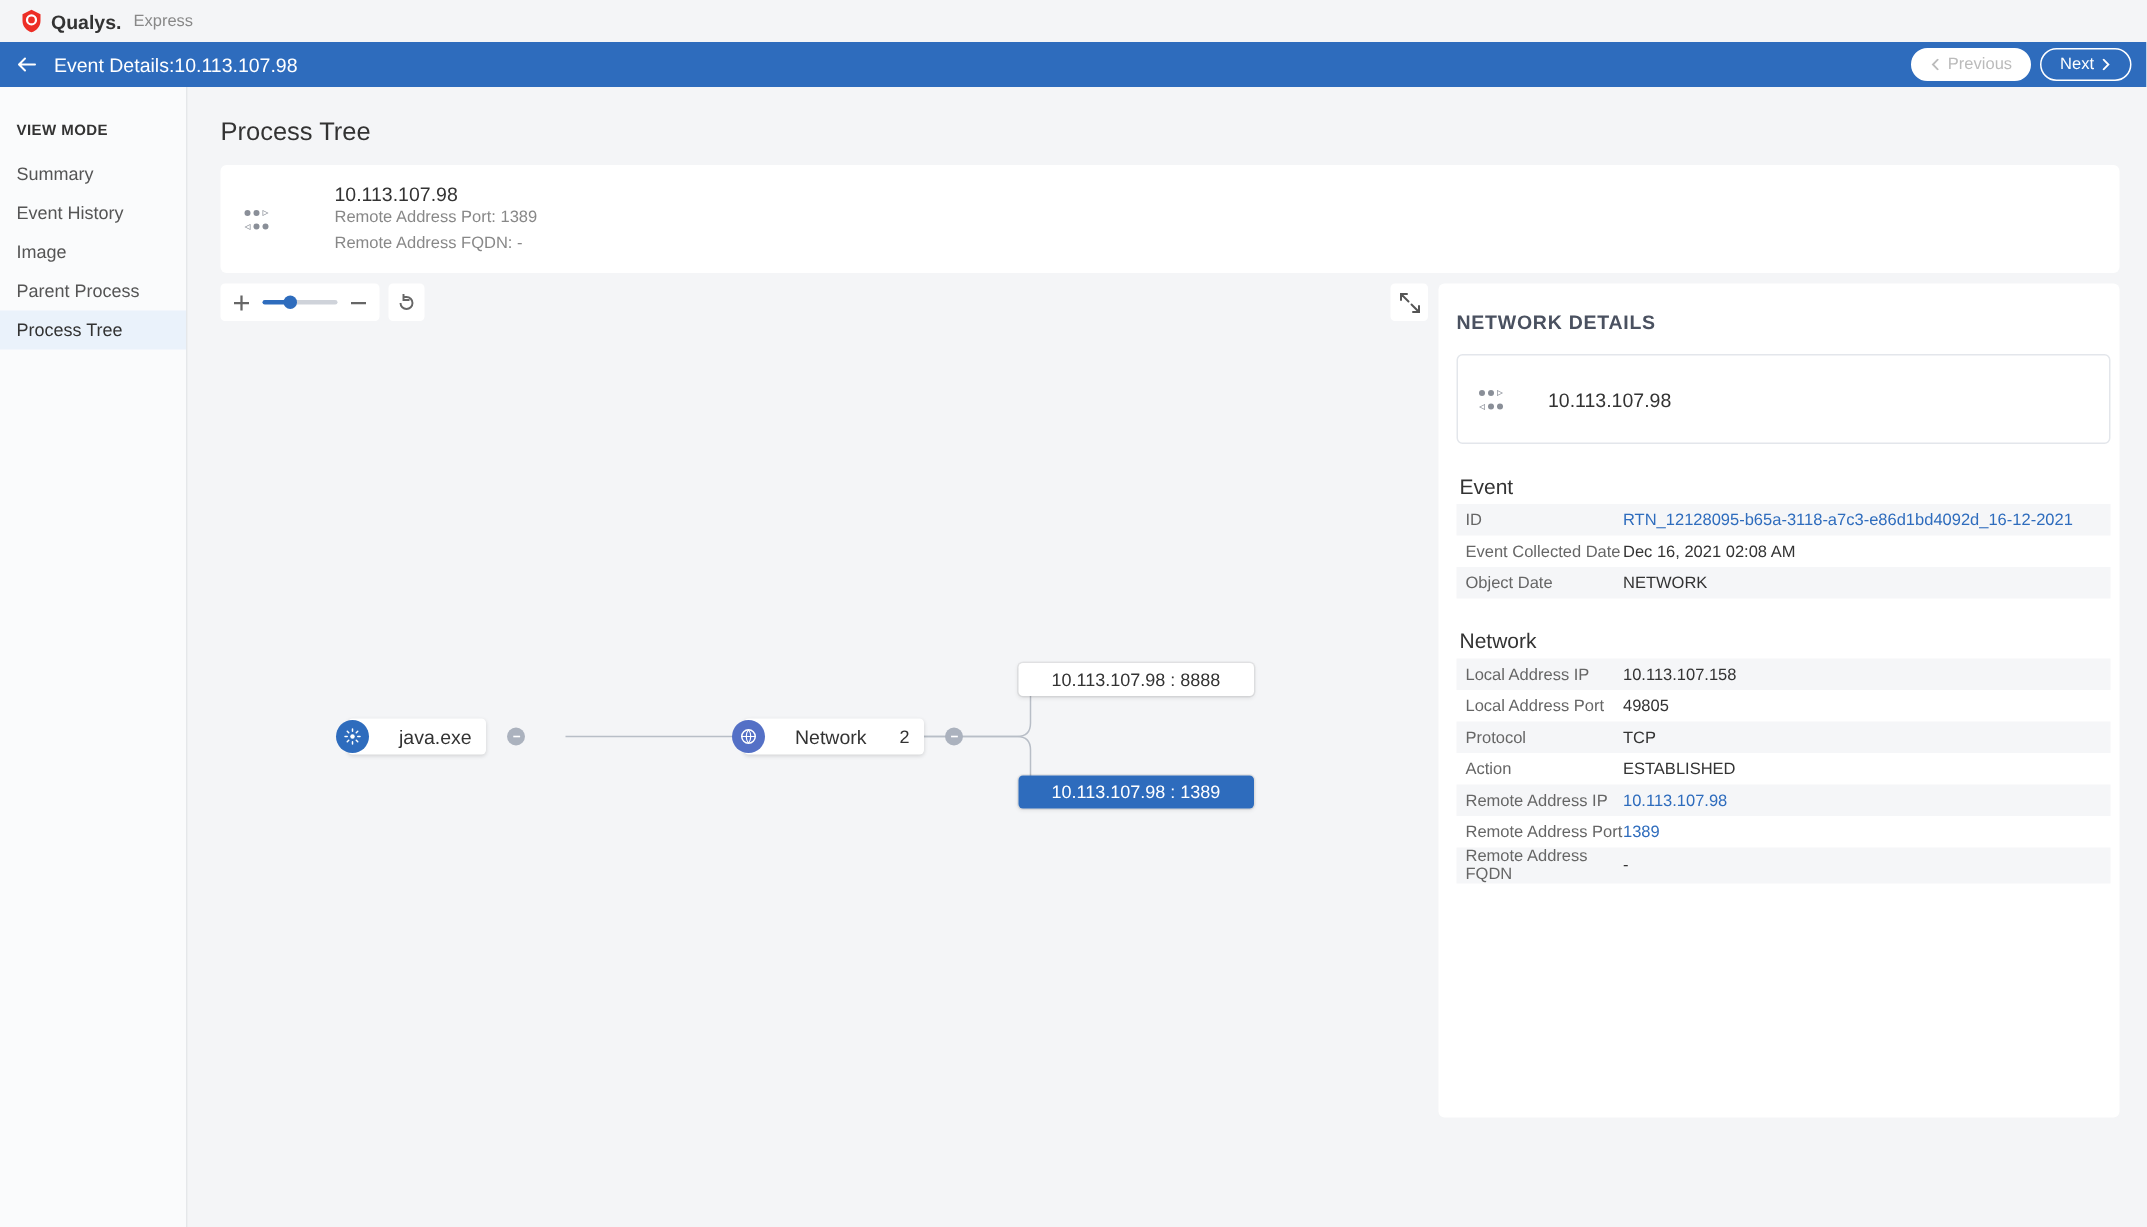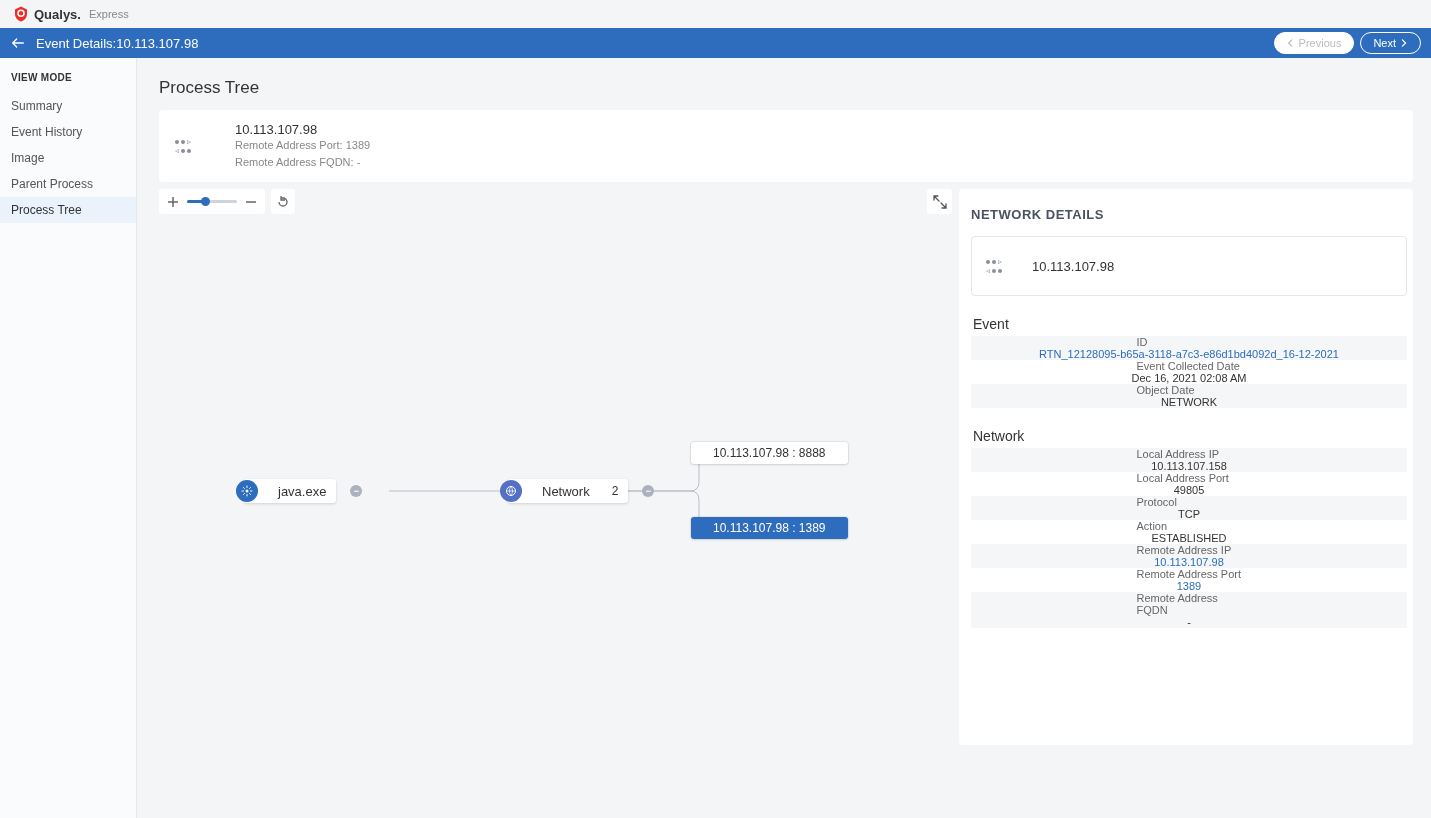--- a/index.html
+++ b/index.html
@@ -99,24 +99,24 @@
 }
 
 
 .body {
   display: flex;
   height: calc(818px - 58px);
 }
 
 
 .sidebar {
-  width: 137px;
+  width: 125px;
   background: #fafbfc;
   border-right: 1px solid #e5e7ea;
-  padding-top: 14px;
+  padding-top: 24px;
 }
 .view-mode-title {
   font-size: 10px;
   font-weight: 700;
   letter-spacing: 0.3px;
   padding: 0 11px 10px 11px;
   color: #333;
 }
 .side-item {
   font-size: 12px;
@@ -316,21 +316,20 @@
   font-weight:500;
   color:#333;
   margin: 4px 0 4px 2px;
 }
 .kv-row {
   display:flex;
   align-items:center;
   min-height:21px;
   padding: 0 6px;
   font-size:11px;
-  flex-direction:column;
 }
 .kv-row.alt { background:#f5f6f8; }
 .kv-key { width: 105px; color:#666; }
 .kv-val { color:#333; }
 .kv-val.link { color:#2e6cbd; cursor:pointer; }
 
 </style>
 </head>
 <body>
 

